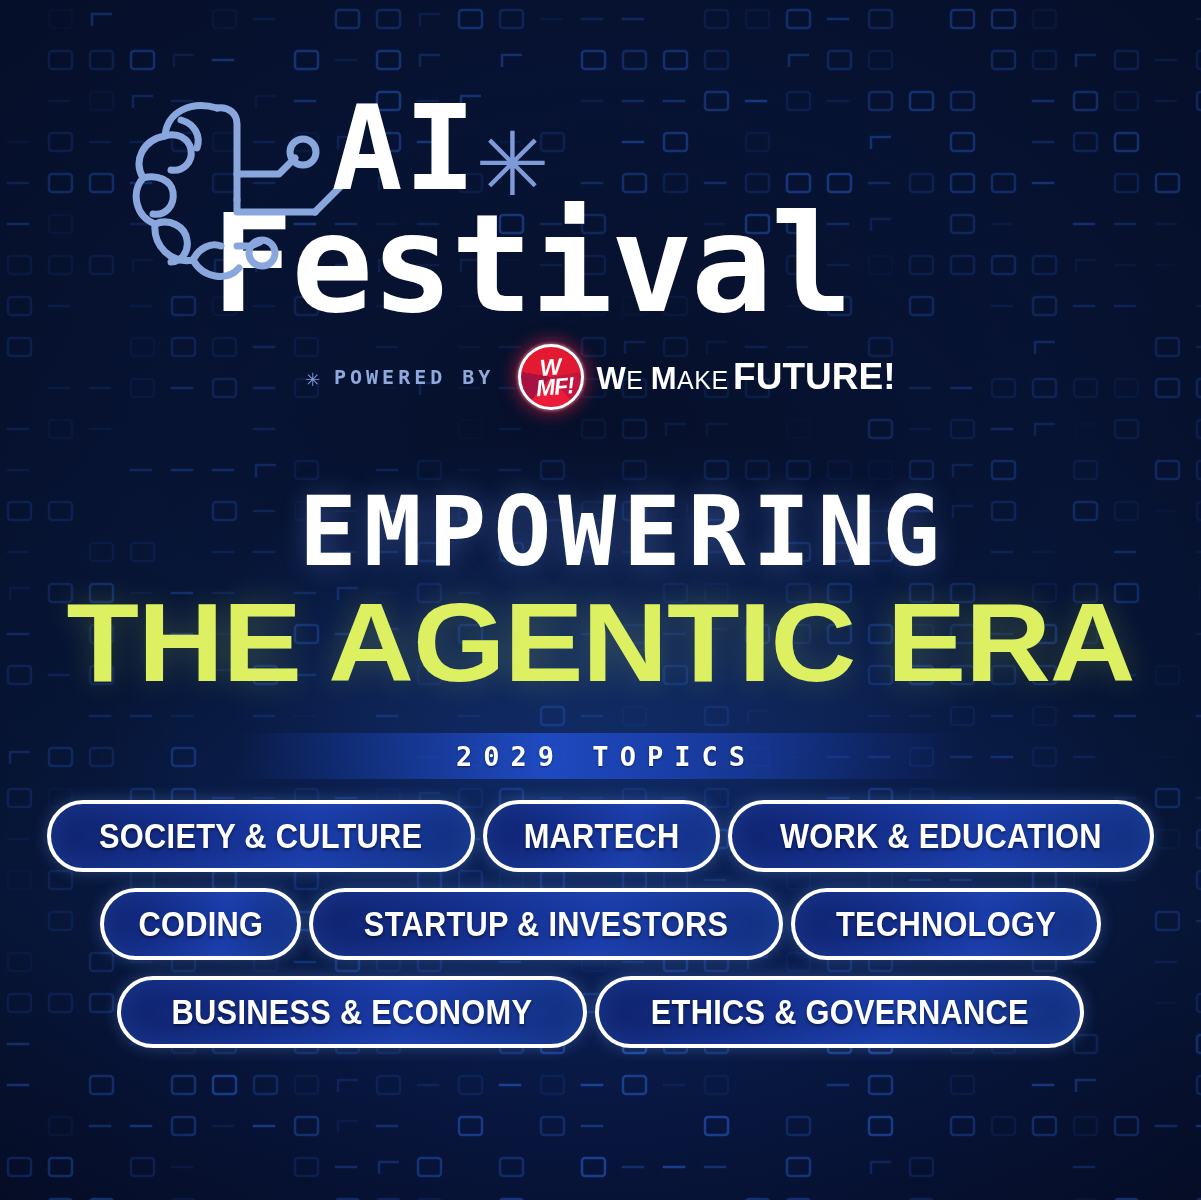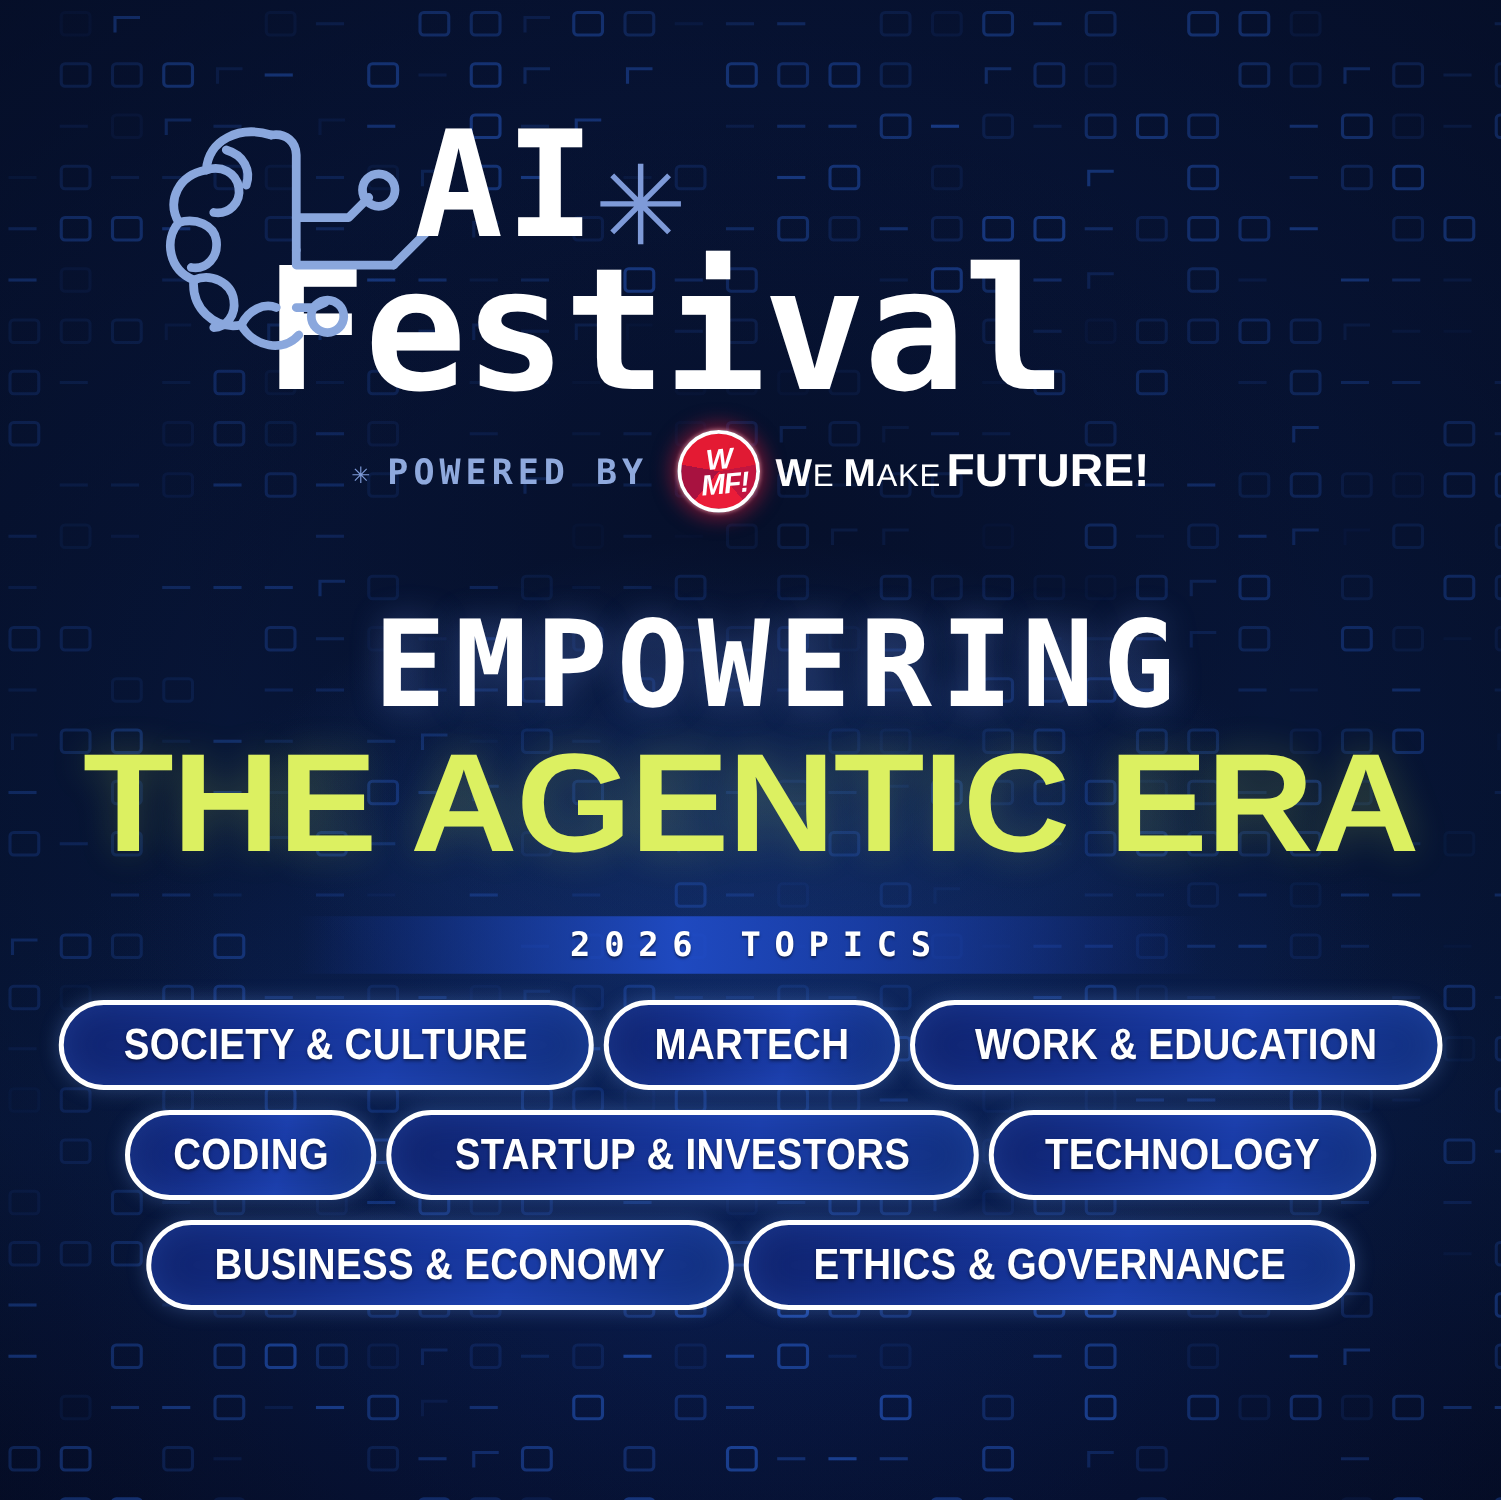--- a/index.html
+++ b/index.html
@@ -59,21 +59,21 @@
     margin-top:2px;
   }
 
   .powered{
     position:absolute; left:0; top:344px; width:1201px;
     display:flex; align-items:center; justify-content:center; gap:14px;
   }
   .pw-star{ color:#7e9ad8; font-family:"DejaVu Sans Mono", monospace; font-size:24px; line-height:1; position:relative; top:1px;}
   .pw-text{
     font-family:"DejaVu Sans Mono", monospace;
-    font-weight:700; font-size:28px; letter-spacing:4px; color:#8fa9dd;
+    font-weight:700; font-size:20px; letter-spacing:4px; color:#8fa9dd;
   }
   .wmf{ display:flex; align-items:center; gap:12px; margin-left:10px; }
   .wmf-mark{
     width:66px; height:66px; border-radius:50%;
     background:
       conic-gradient(from 20deg, #e01a33 0deg 60deg, #c2153f 60deg 120deg, #ea1c38 120deg 200deg, #a81240 200deg 260deg, #e41a33 260deg 360deg);
     border:3px solid #ffffff;
     box-shadow:0 0 16px 4px rgba(230,30,60,.55), 0 0 3px 1px rgba(255,255,255,.5);
     display:flex; align-items:center; justify-content:center;
     position:relative;
@@ -864,21 +864,21 @@
       </span>
     </span>
   </div>
 
   <div class="headline">
     <div class="hl1">EMPOWERING</div>
     <div class="hl2">THE AGENTIC ERA</div>
   </div>
 
   <div class="band">
-    <span class="band-label">2026 TOPICS</span>
+    <span class="band-label">2029 TOPICS</span>
   </div>
 
   <div class="pills">
       <div class="pill-row">
         <div class="pill">
           <span class="pill-label">SOCIETY &amp; CULTURE</span>
         </div>
         <div class="pill">
           <span class="pill-label">MARTECH</span>
         </div>

